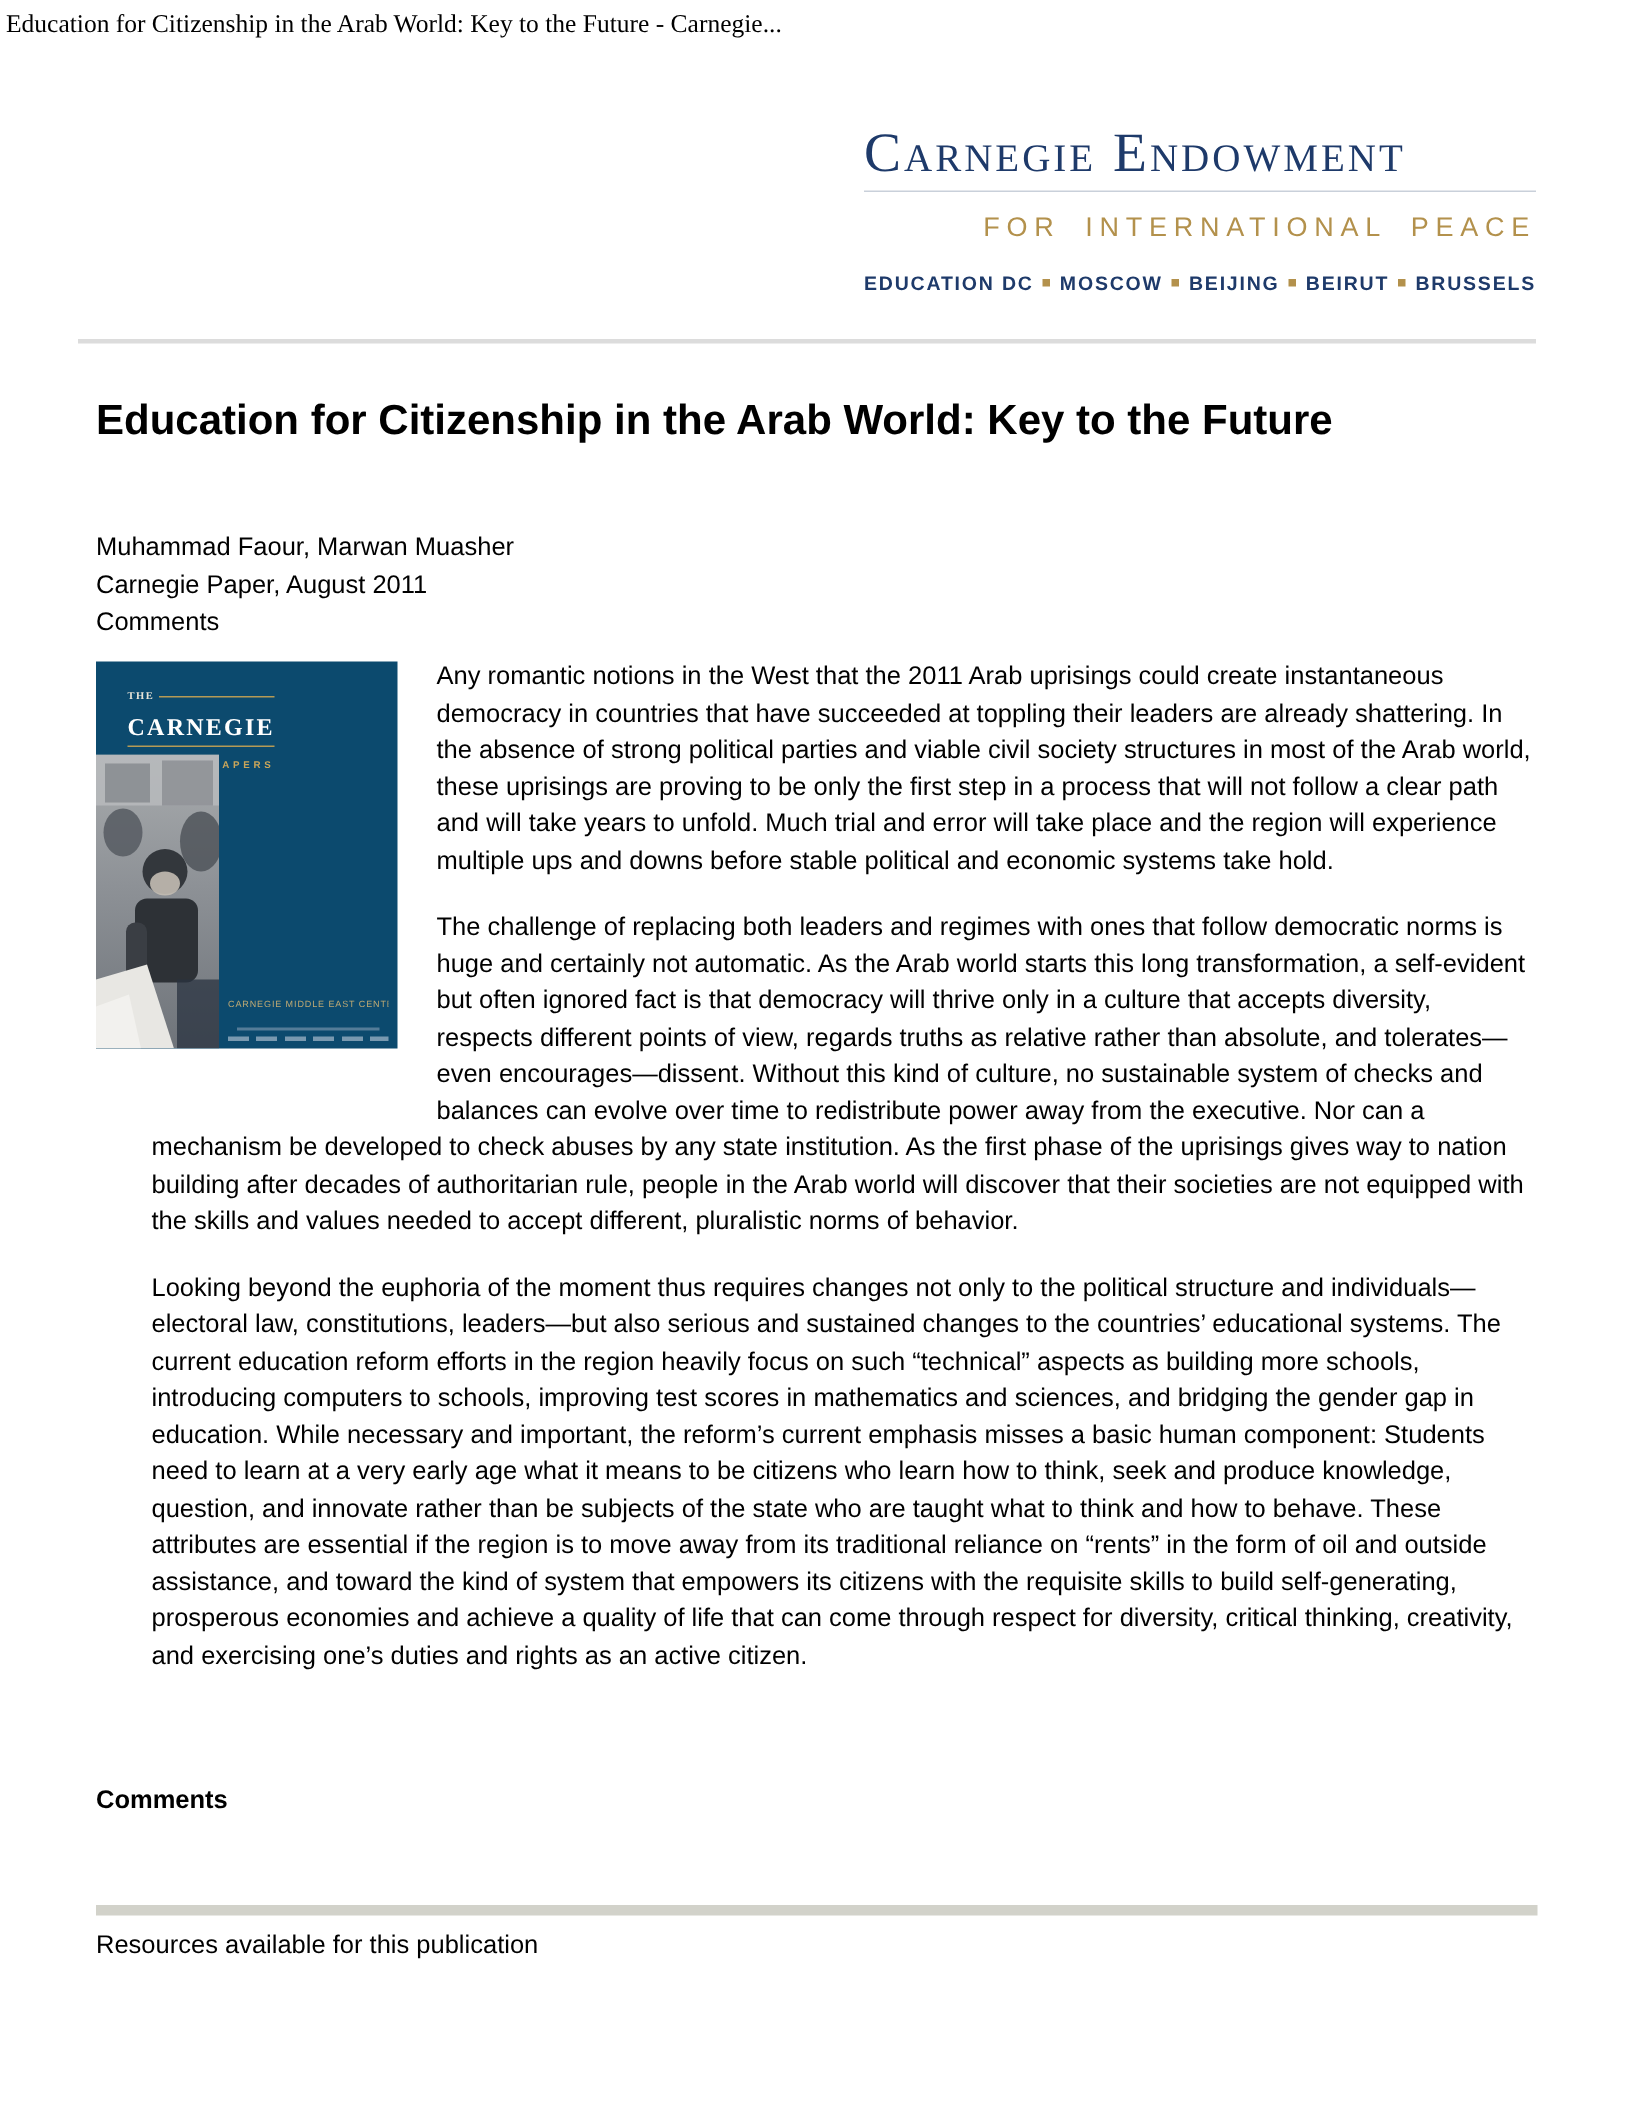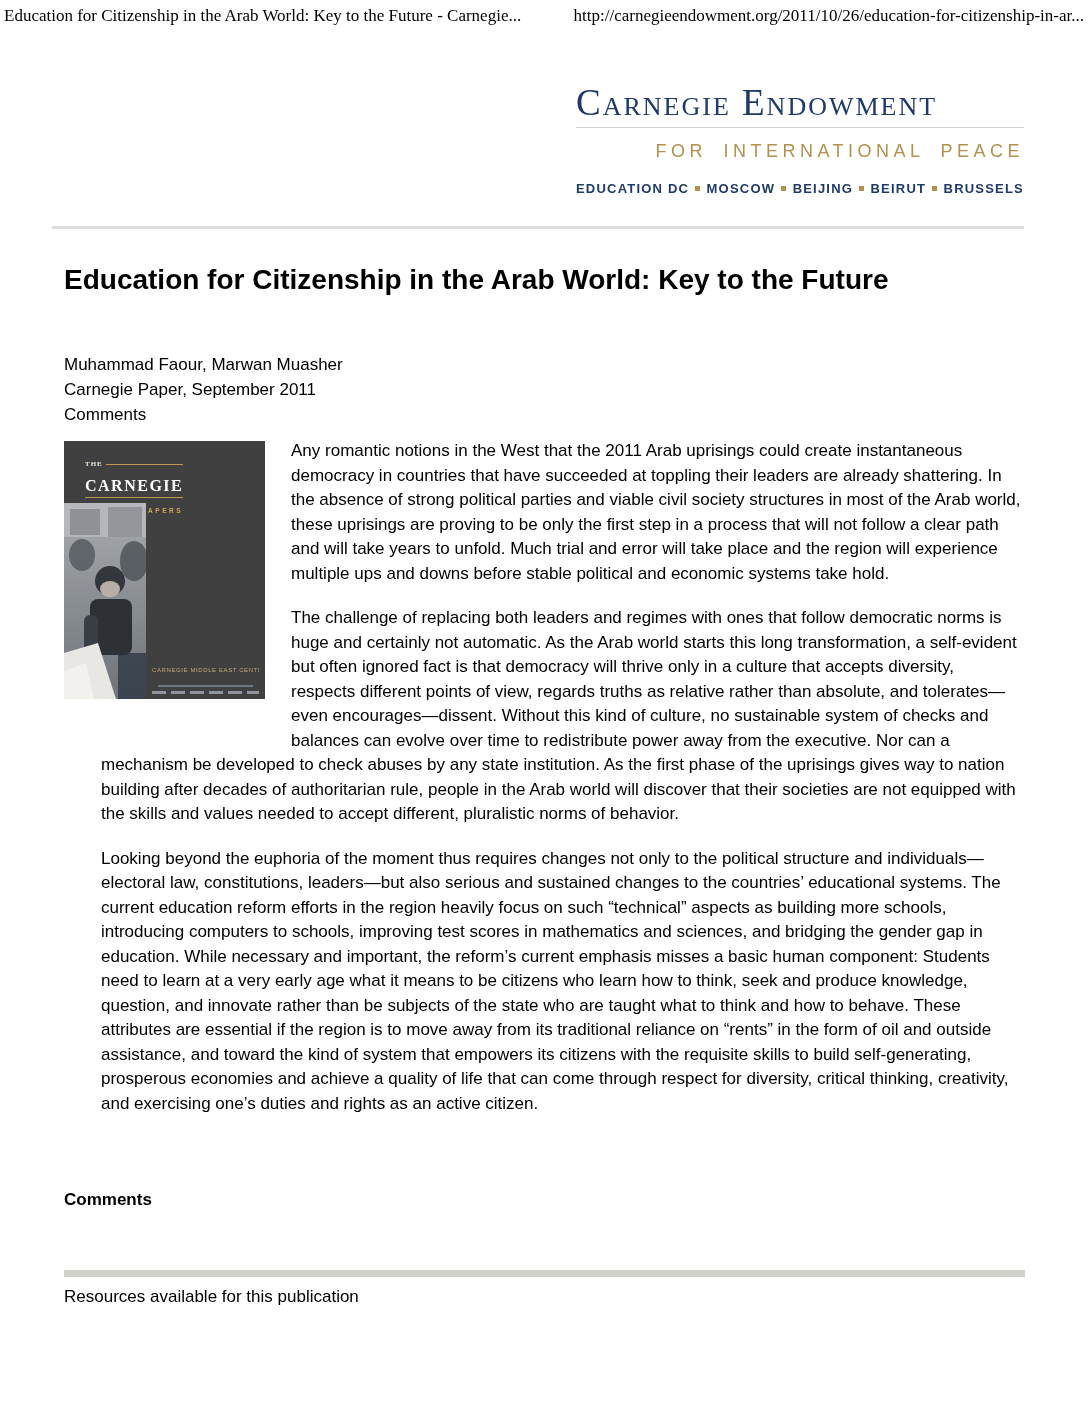--- a/index.html
+++ b/index.html
@@ -45,21 +45,21 @@
   
   .article { margin:0 66px 0 64px; }
   .article-title { margin-top:35px; font-size:28px; font-weight:bold; line-height:1.15; }
   .byline { margin-top:56px; font-size:17px; line-height:25px; }
   .body-copy { margin-top:12px; font-size:17px; line-height:24.5px; }
   .body-copy p { margin-bottom:20px;padding-left:37px; }
 
   
   .cover {
     position:relative; float:left; width:201px; height:258px;
-    background:#404040; margin:2px 26px 40px 0; overflow:hidden;padding-left:28px;
+    background:#0c4a6e; margin:2px 26px 40px 0; overflow:hidden;padding-left:28px;
   }
   .cover-logo { position:absolute; top:11px; left:21px; width:98px; }
   .cover-logo .the-row { display:flex; align-items:center; gap:3px;
     color:#e9e5d8; font-family:"Liberation Serif", serif; font-size:7px; letter-spacing:1px; font-weight:bold; }
   .cover-logo .the-row::after { content:""; flex:1; height:1px; background:#b59a55; }
   .cover-logo .carnegie { color:#ffffff; font-family:"Liberation Serif", serif;
     font-weight:bold; font-size:16px; letter-spacing:1.5px; line-height:18px;
     border-bottom:1px solid #b59a55; padding-bottom:2px; }
   .cover-logo .papers-row { display:flex; align-items:center; gap:3px; margin-top:1px; }
   .cover-logo .papers-row::before { content:""; flex:1; height:1px; background:transparent; }
@@ -87,21 +87,20 @@
 
   .clearfix::after { content:""; display:block; clear:both; }
 </style>
 </head>
 <body>
 
 <div id="page">
 
   <div class="print-bar top">
     <span class="left">Education for Citizenship in the Arab World: Key to the Future - Carnegie...</span>
-    <span class="right">http://carnegieendowment.org/2011/10/26/education-for-citizenship-in-ar...</span>
   </div>
 
   <div class="logo-wrap">
     <div class="logo-name">Carnegie Endowment</div>
     <div class="logo-divider"></div>
     <div class="logo-tagline">FOR INTERNATIONAL PEACE</div>
     <div class="logo-cities">
       <span>EDUCATION DC</span>
       <span class="city-sep"></span>
       <span>MOSCOW</span>
@@ -114,21 +113,21 @@
     </div>
   </div>
 
   <div class="main-rule"></div>
 
   <div class="article clearfix">
     <h1 class="article-title">Education for Citizenship in the Arab World: Key to the Future</h1>
 
     <div class="byline">
       <div>Muhammad Faour, Marwan Muasher</div>
-      <div>Carnegie Paper, September 2011</div>
+      <div>Carnegie Paper, August 2011</div>
       <div>Comments</div>
     </div>
 
     <div class="body-copy">
 
       <div class="cover">
         <div class="cover-logo">
           <div class="the-row">THE</div>
           <div class="carnegie">CARNEGIE</div>
           <div class="papers-row">

